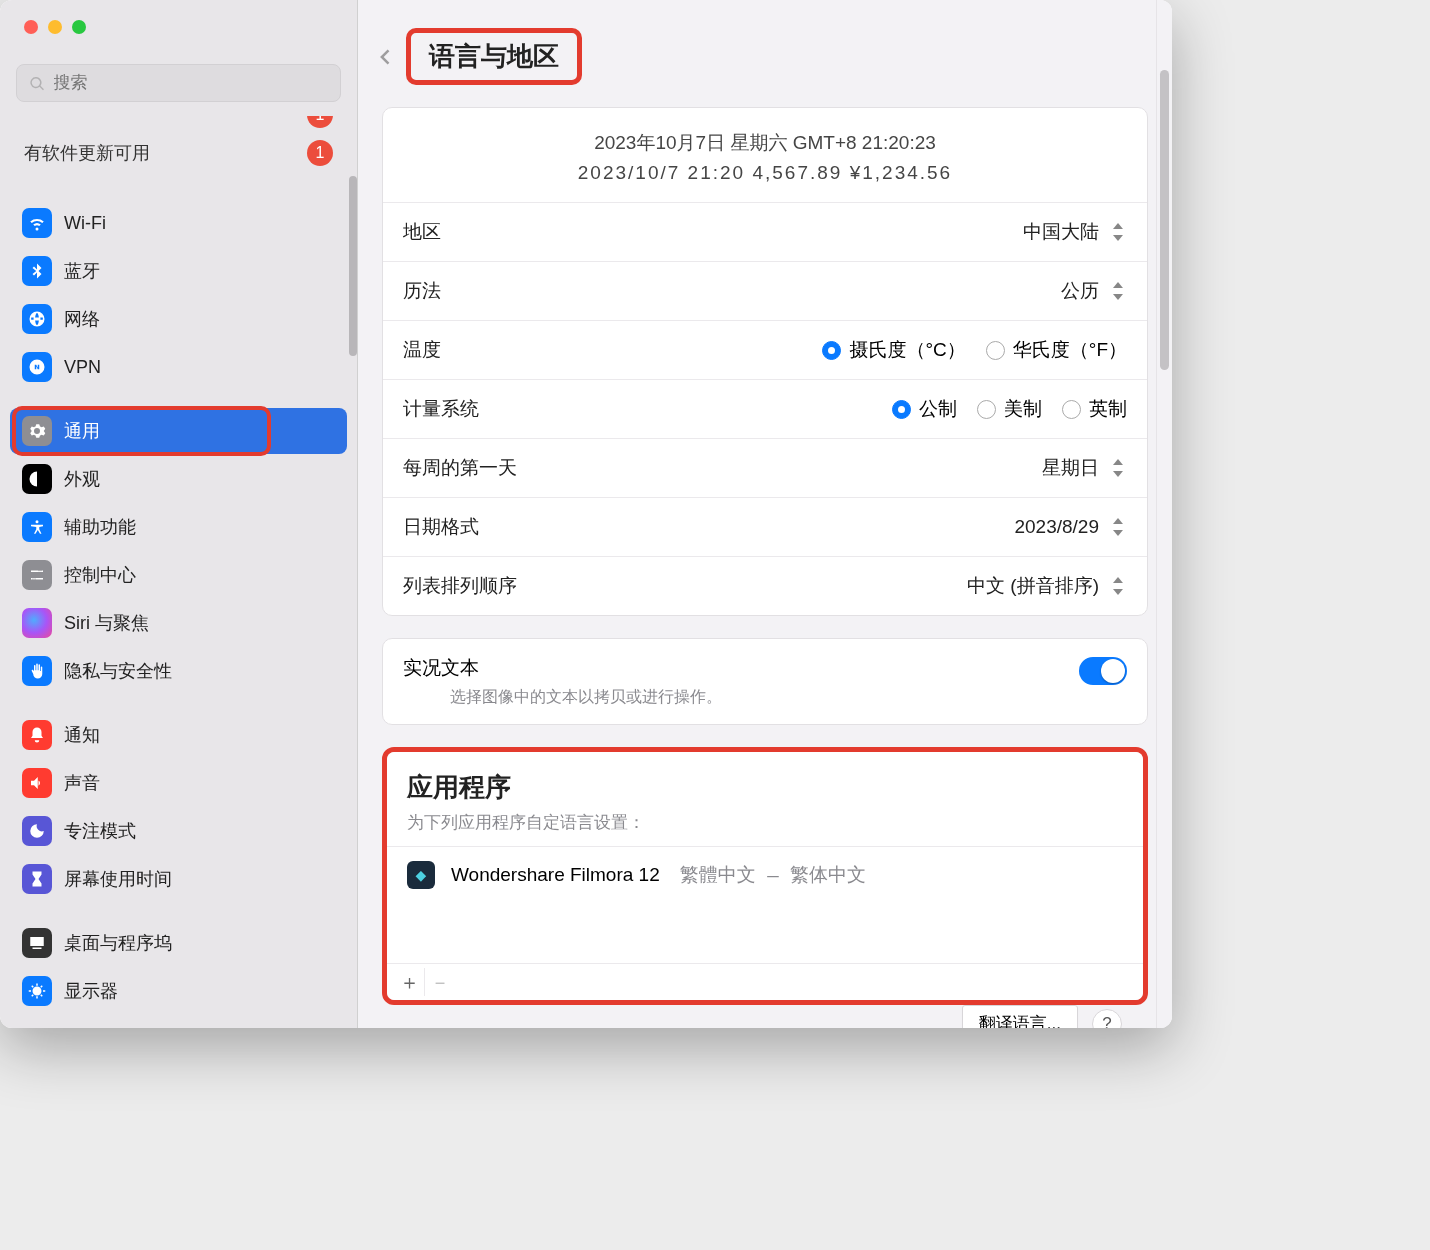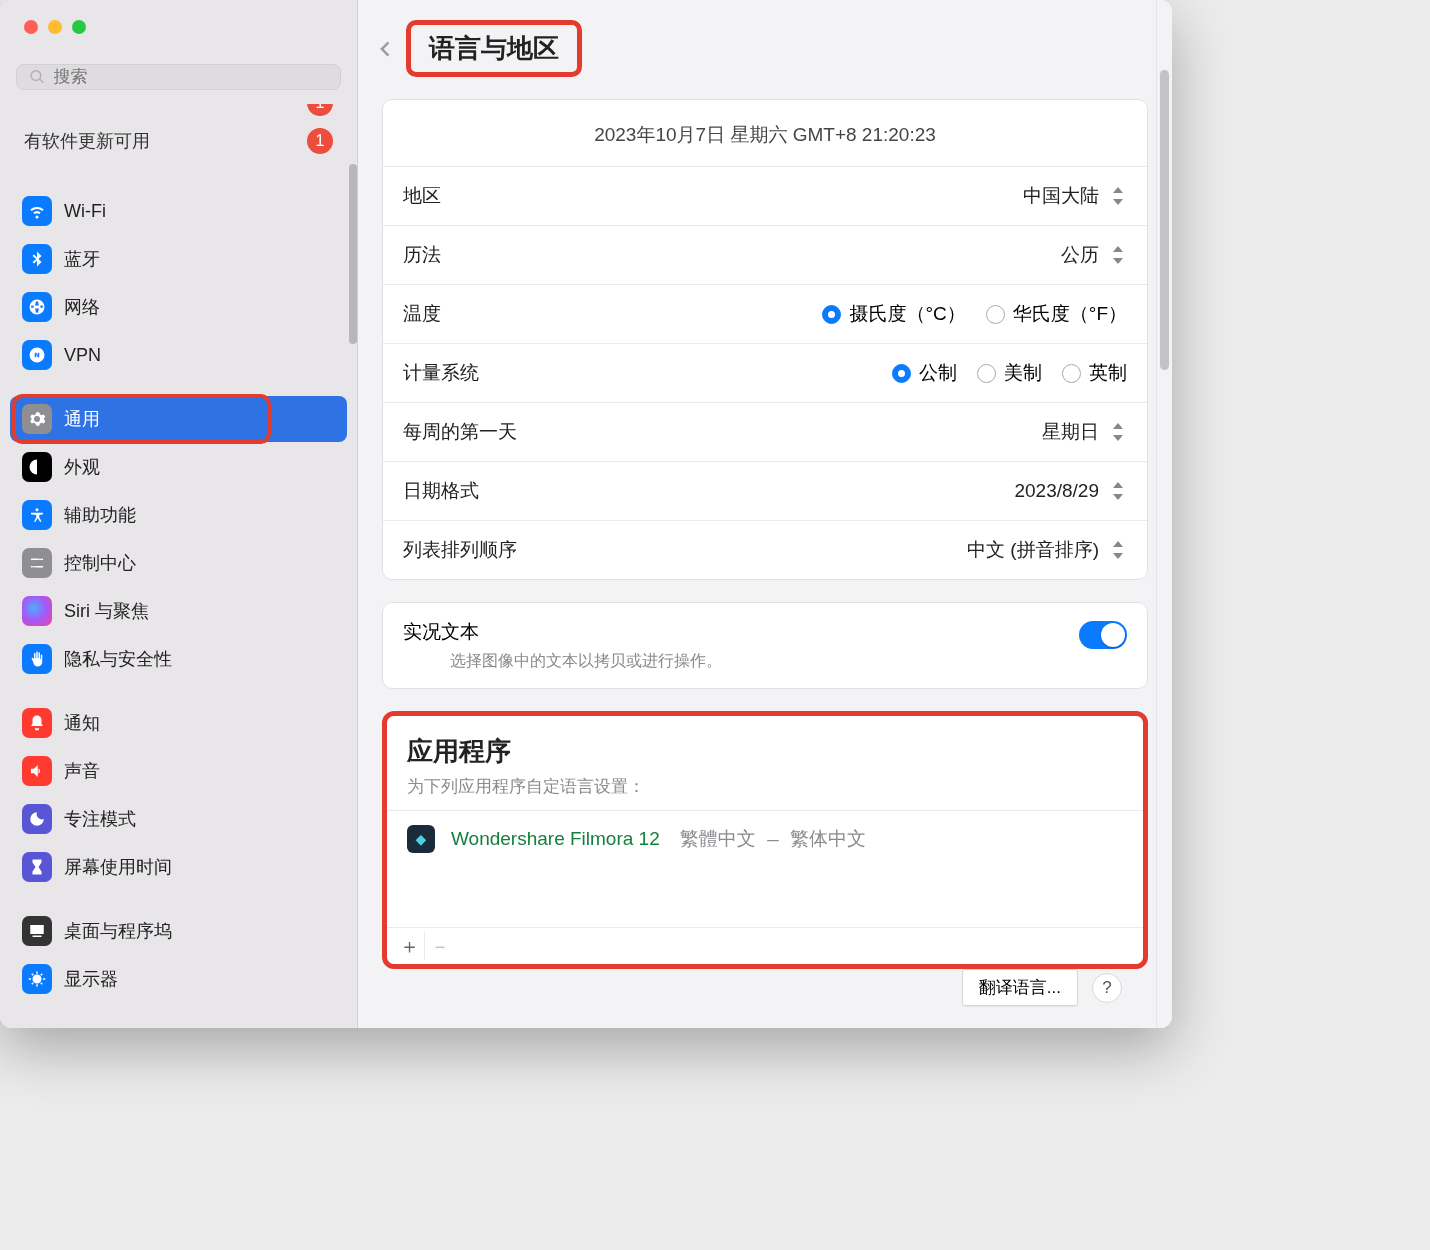--- a/index.html
+++ b/index.html
@@ -36,26 +36,26 @@
   width: 14px; height: 14px; border-radius: 50%;
 }
 .tl-red { background: #ff5f57; }
 .tl-yellow { background: #febc2e; }
 .tl-green { background: #28c840; }
 .search-wrap {
   padding: 30px 16px 14px 16px;
 }
 .search-box {
   display: flex;
-  align-items: center;
+  align-items: flex-end;
   background: #dedcdf;
   border: 1px solid #d2d0d3;
   border-radius: 8px;
   padding: 8px 12px;
-  height: 26px;
+  height: 38px;
 }
 .search-box .mag {
   width: 18px; height: 18px; margin-right: 8px; opacity: 0.5;
 }
 .search-box input {
   border: none; background: transparent; outline: none;
   font-size: 17px; color: #888; width: 100%;
 }
 .sidebar-list {
   flex: 1;
@@ -149,21 +149,21 @@
 .main {
   flex: 1;
   background: #f3f2f5;
   display: flex;
   flex-direction: column;
   position: relative;
 }
 .main-header {
   display: flex;
   align-items: center;
-  padding: 20px 20px 22px 18px;
+  padding: 28px 20px 22px 18px;
   gap: 10px;
 }
 .back-chevron {
   width: 20px; height: 28px;
   opacity: 0.6;
 }
 .title-box {
   border: 5px solid #e33b2e;
   border-radius: 10px;
   padding: 6px 18px;
@@ -311,21 +311,21 @@
 .app-icon {
   width: 28px; height: 28px;
   background: #1a2b3c;
   border-radius: 6px;
   display: flex;
   align-items: center;
   justify-content: center;
   color: #4dd0e1;
   font-size: 14px;
 }
-.app-name { color: #15803d; }
+.app-name { color: #000000; }
 .app-lang { color: #8a8a8f; margin-left: 4px; font-family: Liberation Mono, monospace; }
 .apps-spacer { height: 60px; border-top: none; }
 .apps-toolbar {
   display: flex;
   border-top: 1px solid #ebe9ec;
   padding: 4px 8px;
 }
 .tb-btn {
   width: 30px; height: 28px;
   display: flex;
@@ -556,20 +556,21 @@
       <div class="title-box">
         <h1>语言与地区</h1>
       </div>
     </div>
 
     <div class="main-scroll">
 
       <div class="card">
         <div class="sample">
           <div>2023年10月7日 星期六 GMT+8 21:20:23</div>
+          <div class="line2">2023/10/7 21:20      4,567.89      ¥1,234.56</div>
         </div>
 
         <div class="row">
           <span class="row-label">地区</span>
           <div class="row-right">
             <span>中国大陆</span>
             <span class="popup-arrows"></span>
           </div>
         </div>
 

